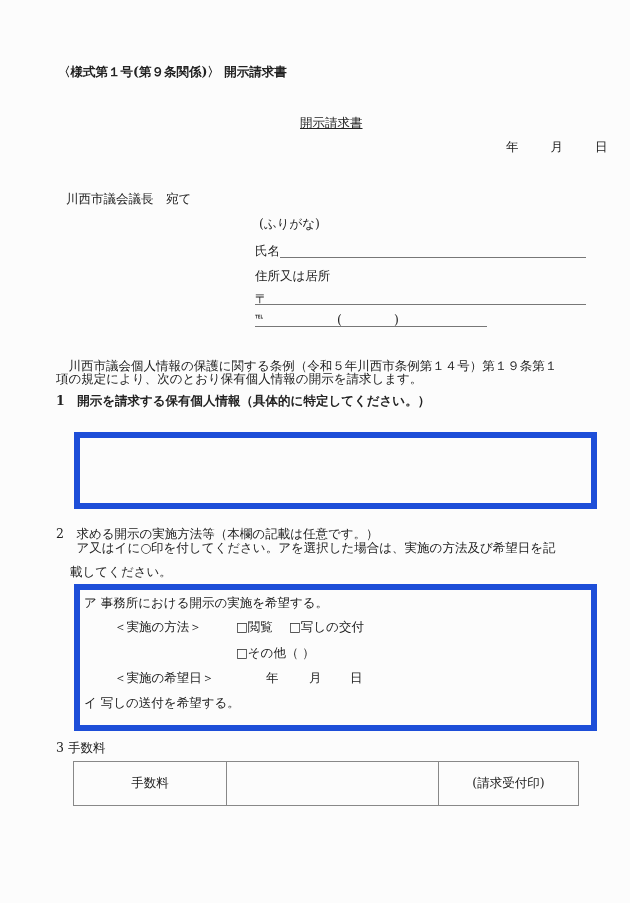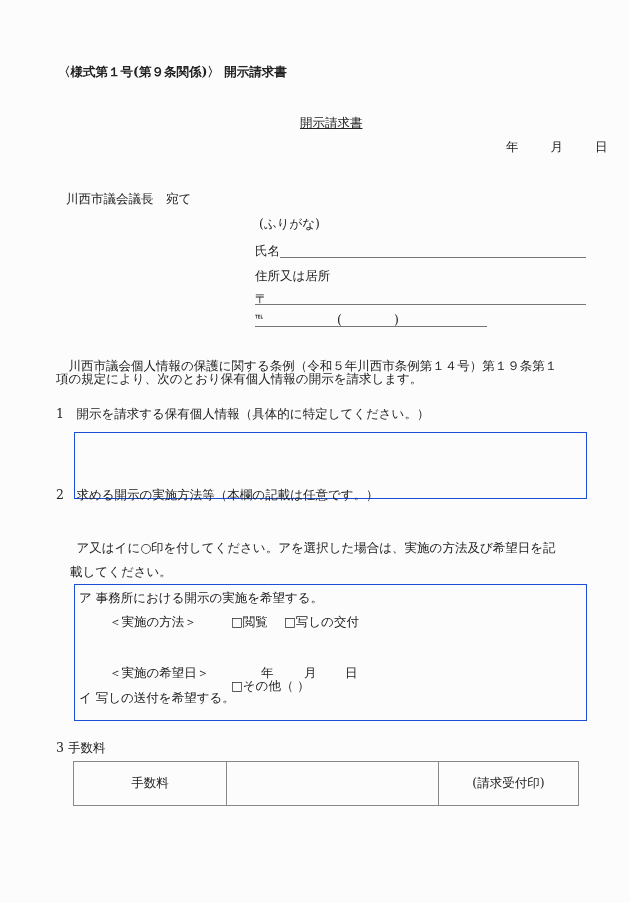--- a/index.html
+++ b/index.html
@@ -16,21 +16,21 @@
   .form-title-label { left: 58px; top: 66px; font-weight: bold; font-size: 12.5px; }
   .doc-title { left: 300px; top: 117px; text-decoration: underline; }
   .date-line { left: 506px; top: 141px; }
   .date-line span { display: inline-block; }
   .addressee { left: 66px; top: 193px; }
   .furigana { left: 259px; top: 218px; }
   .field-label { position: absolute; white-space: nowrap; line-height: 1; }
   .underline { position: absolute; height: 0; border-bottom: 1px solid #777; }
   .body-para { left: 56px; width: 540px; line-height: 25px; white-space: normal; }
   .section-heading { left: 56px; }
-  .box { position: absolute; border: 1px solid #1d4ed8; background: #fcfcfc; }
+  .box { position: absolute; border: 6px solid #1d4ed8; background: #fcfcfc; }
   .method-row { position: absolute; white-space: nowrap; line-height: 1; }
   table.fee-table {
     position: absolute; left: 73px; top: 761px;
     width: 506px; height: 45px;
     border-collapse: collapse;
   }
   table.fee-table td {
     border: 1px solid #888;
     text-align: center;
     font-size: 12.5px;
@@ -69,39 +69,39 @@
 <div class="field-label" style="left:255px; top:314px; font-size:10px;">℡</div>
 <div class="field-label" style="left:337px; top:314px;">(</div>
 <div class="field-label" style="left:394px; top:314px;">)</div>
 <div class="underline" style="left:255px; top:326px; width:232px;">
   <span></span>
 </div>
 
 <div class="abs body-para" style="top:333px; white-space:nowrap;margin-top:20px;">　川西市議会個人情報の保護に関する条例（令和５年川西市条例第１４号）第１９条第１</div>
 <div class="abs body-para" style="top:358px; white-space:nowrap;margin-top:8px;">項の規定により、次のとおり保有個人情報の開示を請求します。</div>
 
-<div class="abs section-heading" style="top:408px;">
+<div class="abs section-heading" style="top:395px;font-weight:bold;">
   <span>1</span><span>　</span><span>開示を請求する保有個人情報（具体的に特定してください。）</span>
 </div>
 <div class="box" style="left:74px; top:432px; width:511px; height:65px;">
   <span></span>
 </div>
 
-<div class="abs section-heading" style="top:489px;text-align:right;">
+<div class="abs section-heading" style="top:528px;text-align:right;">
   <span>2</span><span>　</span><span>求める開示の実施方法等（本欄の記載は任意です。）</span>
 </div>
 <div class="abs" style="left:64px; top:542px;">　ア又はイに○印を付してください。アを選択した場合は、実施の方法及び希望日を記</div>
 <div class="abs" style="left:70px; top:566px;">載してください。</div>
 
 <div class="box" style="left:74px; top:584px; width:511px; height:135px;">
   <div class="method-row" style="left:4px; top:7px;">ア 事務所における開示の実施を希望する。</div>
   <div class="method-row" style="left:34px; top:31px;">＜実施の方法＞</div>
   <div class="method-row" style="left:156px; top:31px;">□閲覧</div>
   <div class="method-row" style="left:209px; top:31px;">□写しの交付</div>
-  <div class="method-row" style="left:156px; top:57px;margin-top:38px;">□その他（ ）</div>
+  <div class="method-row" style="left:156px; top:57px;">□その他（ ）</div>
   <div class="method-row" style="left:34px; top:82px;">＜実施の希望日＞</div>
   <div class="method-row" style="left:186px; top:82px;">年</div>
   <div class="method-row" style="left:229px; top:82px;">月</div>
   <div class="method-row" style="left:270px; top:82px;">日</div>
   <div class="method-row" style="left:4px; top:107px;">イ 写しの送付を希望する。</div>
 </div>
 
 <div class="abs section-heading" style="top:742px;">3 手数料</div>
 <table class="fee-table">
   <tbody>

